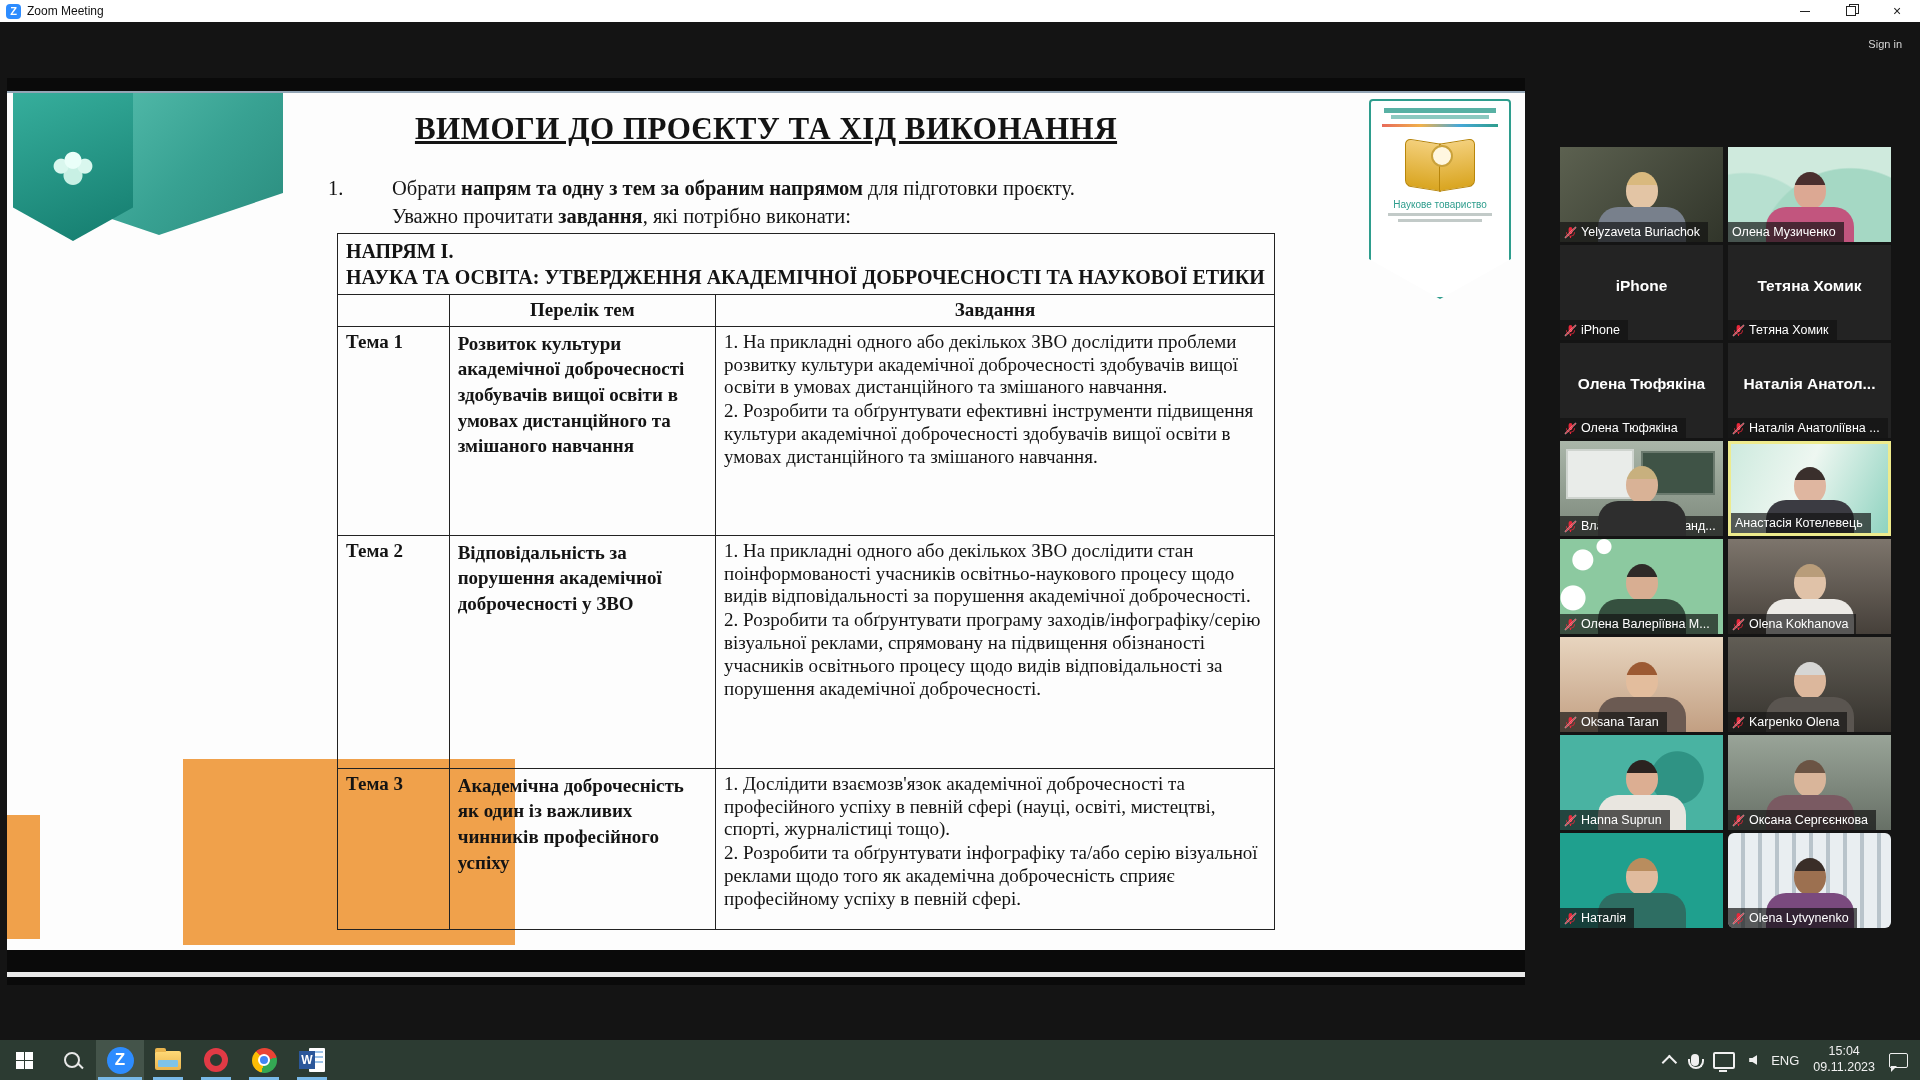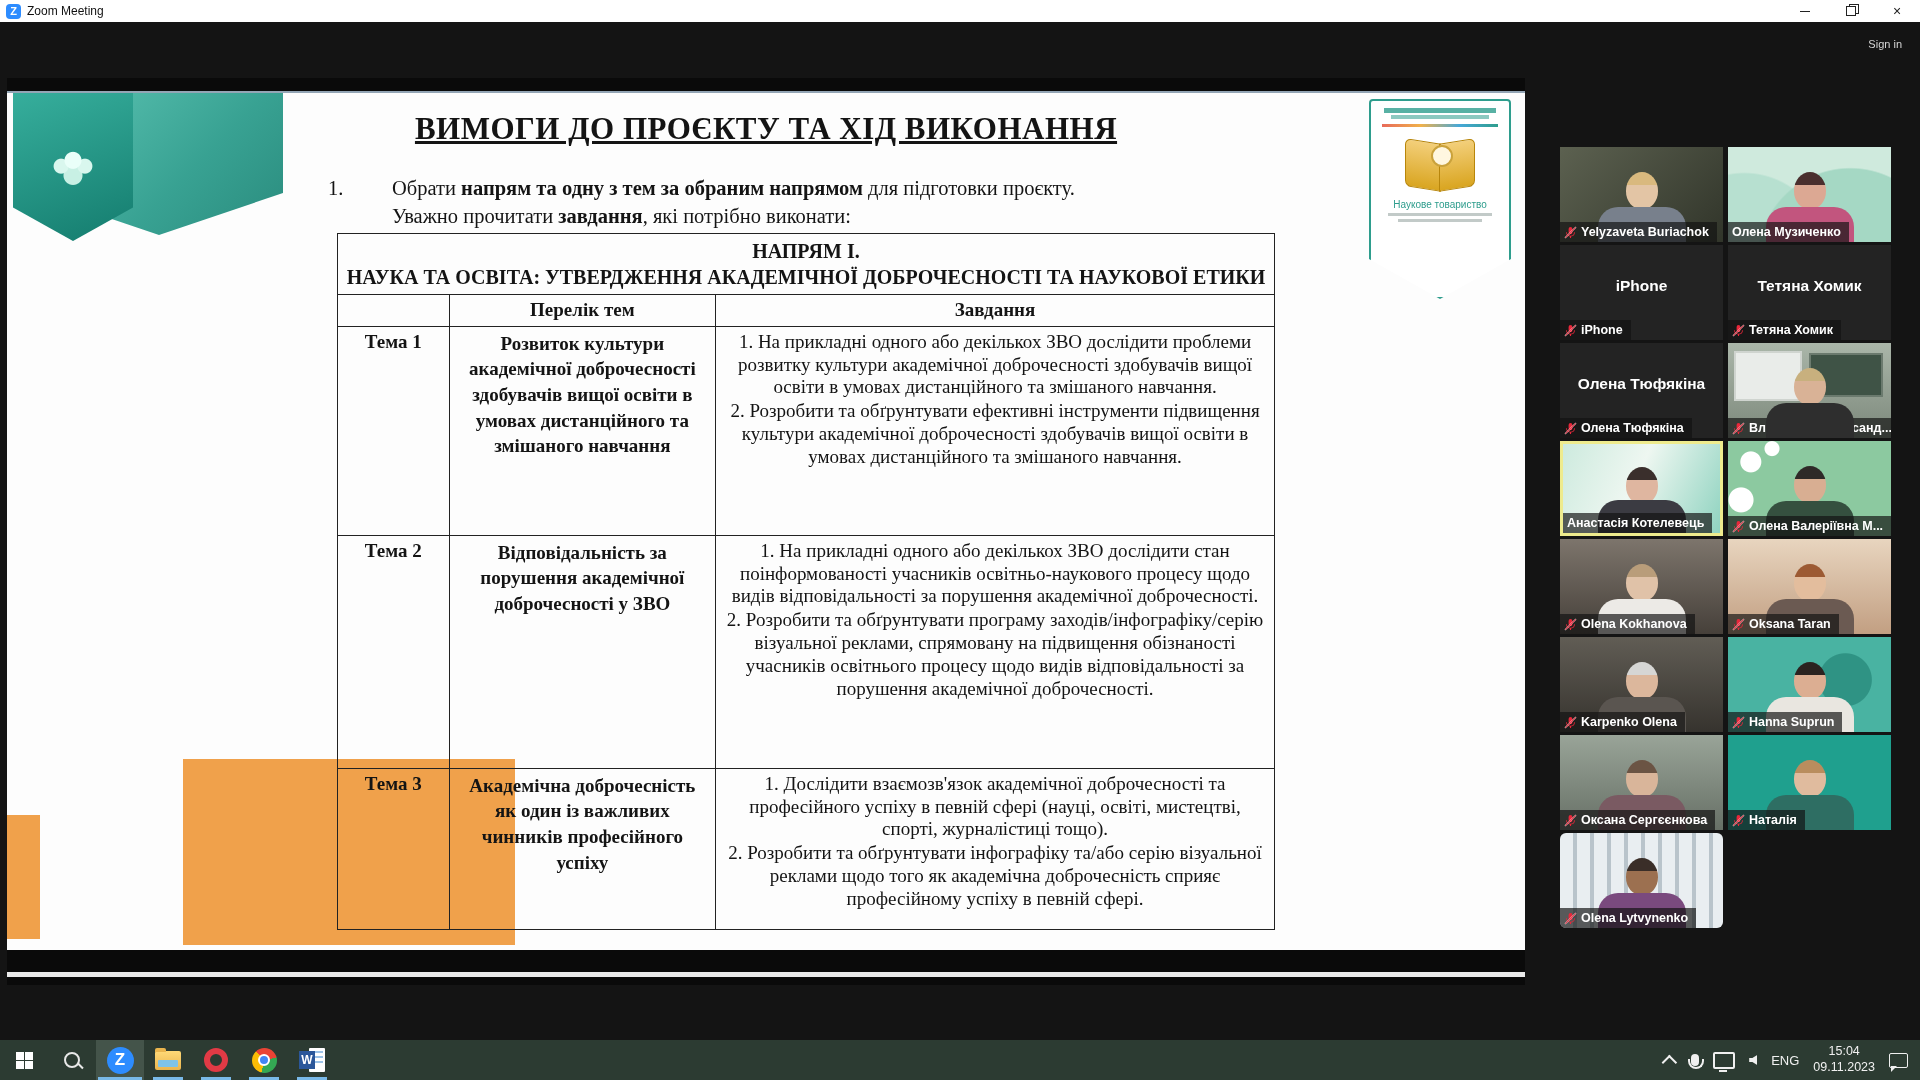--- a/index.html
+++ b/index.html
@@ -32,21 +32,21 @@
 
   .slide-title{margin-top:18px;text-align:center;font-size:31px;font-weight:bold;
                text-decoration:underline;letter-spacing:.5px;}
 
   .item1{position:absolute;left:321px;top:82px;width:810px;display:flex;font-size:20.5px;line-height:1.35;}
   .item1 .num{width:64px;flex:none;}
   .item1 b{font-weight:bold;}
 
   table.req{position:absolute;left:330px;top:140px;width:938px;border-collapse:collapse;
             font-size:19px;line-height:1.2;}
-  table.req td{border:1.6px solid #222;vertical-align:top;padding:4px 8px;text-align:center;}
+  table.req td{border:1.6px solid #222;vertical-align:top;padding:4px 8px;}
   td.napryam{font-weight:bold;font-size:20px;line-height:1.3;padding-right:150px;}
   td.colhead{font-weight:bold;text-align:center;padding:2px;}
   td.tnum{font-weight:bold;width:96px;}
   td.ttopic{font-weight:bold;width:252px;line-height:1.35;}
   td.ttask{width:552px;}
   td.ttask div{margin:0 0 1px 0;}
   tr.r1 td{height:200px;} tr.r2 td{height:224px;margin-top:48px;} tr.r3 td{height:152px;}
 
   
   .emblem-wrap{position:absolute;left:0;top:0;width:280px;height:230px;}
@@ -85,21 +85,21 @@
 
   
   .pgrid{position:absolute;left:1560px;top:125px;display:grid;
          grid-template-columns:163px 163px;grid-auto-rows:95px;gap:3px 5px;}
   .tile{position:relative;background:#232323;overflow:hidden;box-sizing:border-box;}
   .tile.active{border:3px solid #eeeb8d;}
   .bigname{position:absolute;inset:0 0 14px 0;display:flex;align-items:center;justify-content:center;
            color:#fff;font-weight:bold;font-size:15.5px;text-align:center;padding:0 6px;}
   .nlabel{position:absolute;left:0;bottom:0;max-width:96%;display:flex;align-items:center;gap:4px;
           background:rgba(18,18,18,.68);color:#fff;font-size:12.5px;
-          padding:3px 8px 3px 4px;white-space:nowrap;overflow:hidden;font-weight:bold;}
+          padding:3px 8px 3px 4px;white-space:nowrap;overflow:hidden;}
   .mic{width:13px;height:13px;flex:none;display:inline-flex;}
 
   .person{position:absolute;inset:0;}
   .person:before{content:"";position:absolute;left:50%;top:26%;width:32px;height:37px;margin-left:-16px;
                  border-radius:50% 50% 47% 47%;
                  background:linear-gradient(var(--hair) 34%,var(--skin) 35%);}
   .person:after{content:"";position:absolute;left:50%;top:63%;width:88px;height:42px;margin-left:-44px;
                 border-radius:20px 20px 0 0;background:var(--shirt);}
 
   .t0{background:linear-gradient(135deg,#5c6150,#31352a);} .t0 .person{--hair:#d9b97e;--skin:#e3c5a5;--shirt:#78808c;}
@@ -323,20 +323,33 @@
             <svg width="13" height="13" viewBox="0 0 24 24">
               <path fill="#e8273a" d="M12 15a3.5 3.5 0 0 0 3.5-3.5v-6a3.5 3.5 0 1 0-7 0v6A3.5 3.5 0 0 0 12 15z"></path>
               <path fill="#e8273a" d="M18.5 11.5a6.5 6.5 0 0 1-13 0H4a8 8 0 0 0 7 7.93V22h2v-2.57a8 8 0 0 0 7-7.93z"></path>
               <rect x="10.9" y="-2" width="2.2" height="28" rx="1.1" transform="rotate(45 12 12)" fill="#e8273a" stroke="#ffffff" stroke-width="0.7"></rect>
             </svg>
           </span>
           <span>Олена Тюфякіна</span>
         </div>
     </div>
 
+    <div class="tile audio">
+      <div class="bigname">Наталія Анатол...</div>
+      <div class="nlabel">
+          <span class="mic">
+            <svg width="13" height="13" viewBox="0 0 24 24">
+              <path fill="#e8273a" d="M12 15a3.5 3.5 0 0 0 3.5-3.5v-6a3.5 3.5 0 1 0-7 0v6A3.5 3.5 0 0 0 12 15z"></path>
+              <path fill="#e8273a" d="M18.5 11.5a6.5 6.5 0 0 1-13 0H4a8 8 0 0 0 7 7.93V22h2v-2.57a8 8 0 0 0 7-7.93z"></path>
+              <rect x="10.9" y="-2" width="2.2" height="28" rx="1.1" transform="rotate(45 12 12)" fill="#e8273a" stroke="#ffffff" stroke-width="0.7"></rect>
+            </svg>
+          </span>
+          <span>Наталія Анатоліївна ...</span>
+        </div>
+    </div>
 
     <div class="tile t6">
       <div class="person"></div>
       <div class="nlabel">
           <span class="mic">
             <svg width="13" height="13" viewBox="0 0 24 24">
               <path fill="#e8273a" d="M12 15a3.5 3.5 0 0 0 3.5-3.5v-6a3.5 3.5 0 1 0-7 0v6A3.5 3.5 0 0 0 12 15z"></path>
               <path fill="#e8273a" d="M18.5 11.5a6.5 6.5 0 0 1-13 0H4a8 8 0 0 0 7 7.93V22h2v-2.57a8 8 0 0 0 7-7.93z"></path>
               <rect x="10.9" y="-2" width="2.2" height="28" rx="1.1" transform="rotate(45 12 12)" fill="#e8273a" stroke="#ffffff" stroke-width="0.7"></rect>
             </svg>

